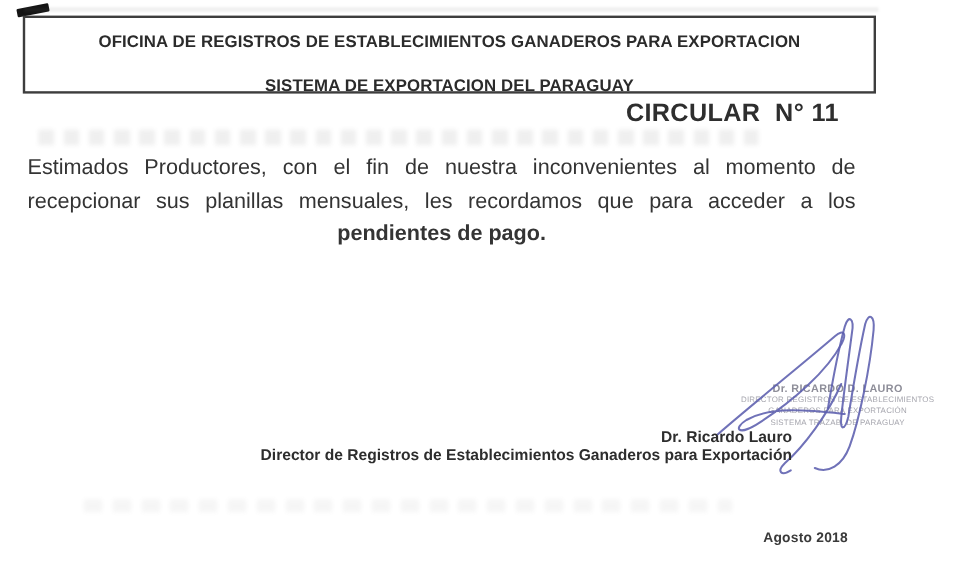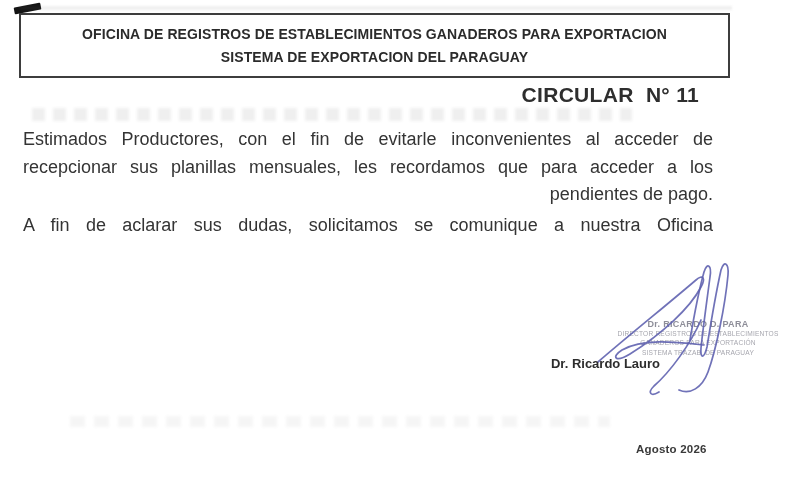--- a/index.html
+++ b/index.html
@@ -26,38 +26,38 @@
   .bleed2{
     position:absolute;left:70px;top:416px;width:540px;height:11px;
     opacity:0.06;filter:blur(1.8px);
     background:repeating-linear-gradient(90deg,#6a6a6a 0 15px,transparent 15px 24px);
   }
   
   .header-box{
     position:absolute;left:19px;top:13px;width:707px;height:50px;
     border:2px solid #3d3d3d;
     display:flex;flex-direction:column;align-items:center;
-    padding-top:11px;gap:7px;box-sizing:content-box;
+    padding-top:11px;gap:21px;box-sizing:content-box;
     text-align:center;
   }
   .header-line{font-size:14px;font-weight:bold;color:#2b2b2b;letter-spacing:0.1px;white-space:pre;}
   
   .doc-title{
     position:absolute;left:23px;top:83px;width:676px;
     text-align:right;font-size:21px;font-weight:bold;color:#2e2e2e;
     letter-spacing:0.3px;white-space:pre;
   }
   
   .body-text{
     position:absolute;left:23px;top:126px;width:690px;
     font-size:18px;line-height:27.5px;color:#343434;
   }
   .line{width:100%;}
   .just{text-align:justify;text-align-last:justify;}
-  .left{text-align:right;}
+  .left{text-align:center;font-weight:bold;}
   .para2{margin-top:3px;}
   
   .stamp{
     position:absolute;left:607px;top:319px;width:182px;
     text-align:center;color:#9d9da6;
   }
   .stamp-l1{font-size:9px;font-weight:bold;color:#8e8e99;letter-spacing:0.3px;line-height:10px;}
   .stamp-l2,.stamp-l3,.stamp-l4{font-size:6.6px;line-height:9.4px;letter-spacing:0.2px;color:#a6a6ae;}
   
   .signature-svg{position:absolute;left:585px;top:253px;}
@@ -84,39 +84,39 @@
 
 <div class="header-box">
   <div class="header-line">OFICINA DE REGISTROS DE ESTABLECIMIENTOS GANADEROS PARA EXPORTACION</div>
   <div class="header-line">SISTEMA DE EXPORTACION DEL PARAGUAY</div>
 </div>
 
 <div class="doc-title">CIRCULAR  N° 11</div>
 
 <div class="body-text">
   <div class="para1">
-    <div class="line just">Estimados Productores, con el fin de evitarle inconvenientes al acceder de</div>
+    <div class="line just">Estimados Productores, con el fin de nuestra inconvenientes al momento de</div>
     <div class="line just">recepcionar sus planillas mensuales, les recordamos que para acceder a los</div>
     <div class="line left">pendientes de pago.</div>
   </div>
   <div class="para2">
-    <div class="line just">A fin de aclarar sus dudas, solicitamos se comunique a nuestra Oficina</div>
   </div>
 </div>
 
 <div class="stamp">
-  <div class="stamp-l1">Dr. RICARDO D. PARA</div>
+  <div class="stamp-l1">Dr. RICARDO D. LAURO</div>
   <div class="stamp-l2">DIRECTOR REGISTROS DE ESTABLECIMIENTOS</div>
   <div class="stamp-l3">GANADEROS PARA EXPORTACIÓN</div>
   <div class="stamp-l4">SISTEMA TRAZAB. DE PARAGUAY</div>
 </div>
 
 <svg class="signature-svg" width="180" height="150" viewBox="585 253 180 150">
   <path d="M 598 362 C 628 336, 668 304, 696 280 C 703 274, 706 278, 701 287 C 690 308, 662 334, 630 354 C 615 363, 611 357, 622 350 C 643 338, 676 342, 704 345" stroke="#5c5fae"></path>
   <path d="M 690 340 C 694 316, 699 290, 704 272 C 707 262, 712 265, 710 277 C 707 300, 703 328, 701 348 C 700 359, 704 359, 707 347 C 711 322, 717 288, 721 270 C 724 260, 729 263, 728 275 C 725 307, 716 350, 708 372 C 702 388, 690 395, 679 390" stroke="#5c5fae"></path>
   <path d="M 701 320 C 690 345, 670 372, 654 386 C 647 393, 651 397, 659 392" stroke="#5c5fae"></path>
 </svg>
 
 <div class="signer">
   <div>Dr. Ricardo Lauro</div>
+  <div>Director de Registros de Establecimientos Ganaderos para Exportación</div>
 </div>
 
-<div class="doc-date">Agosto 2026</div>
+<div class="doc-date">Agosto 2018</div>
 
 </body></html>

